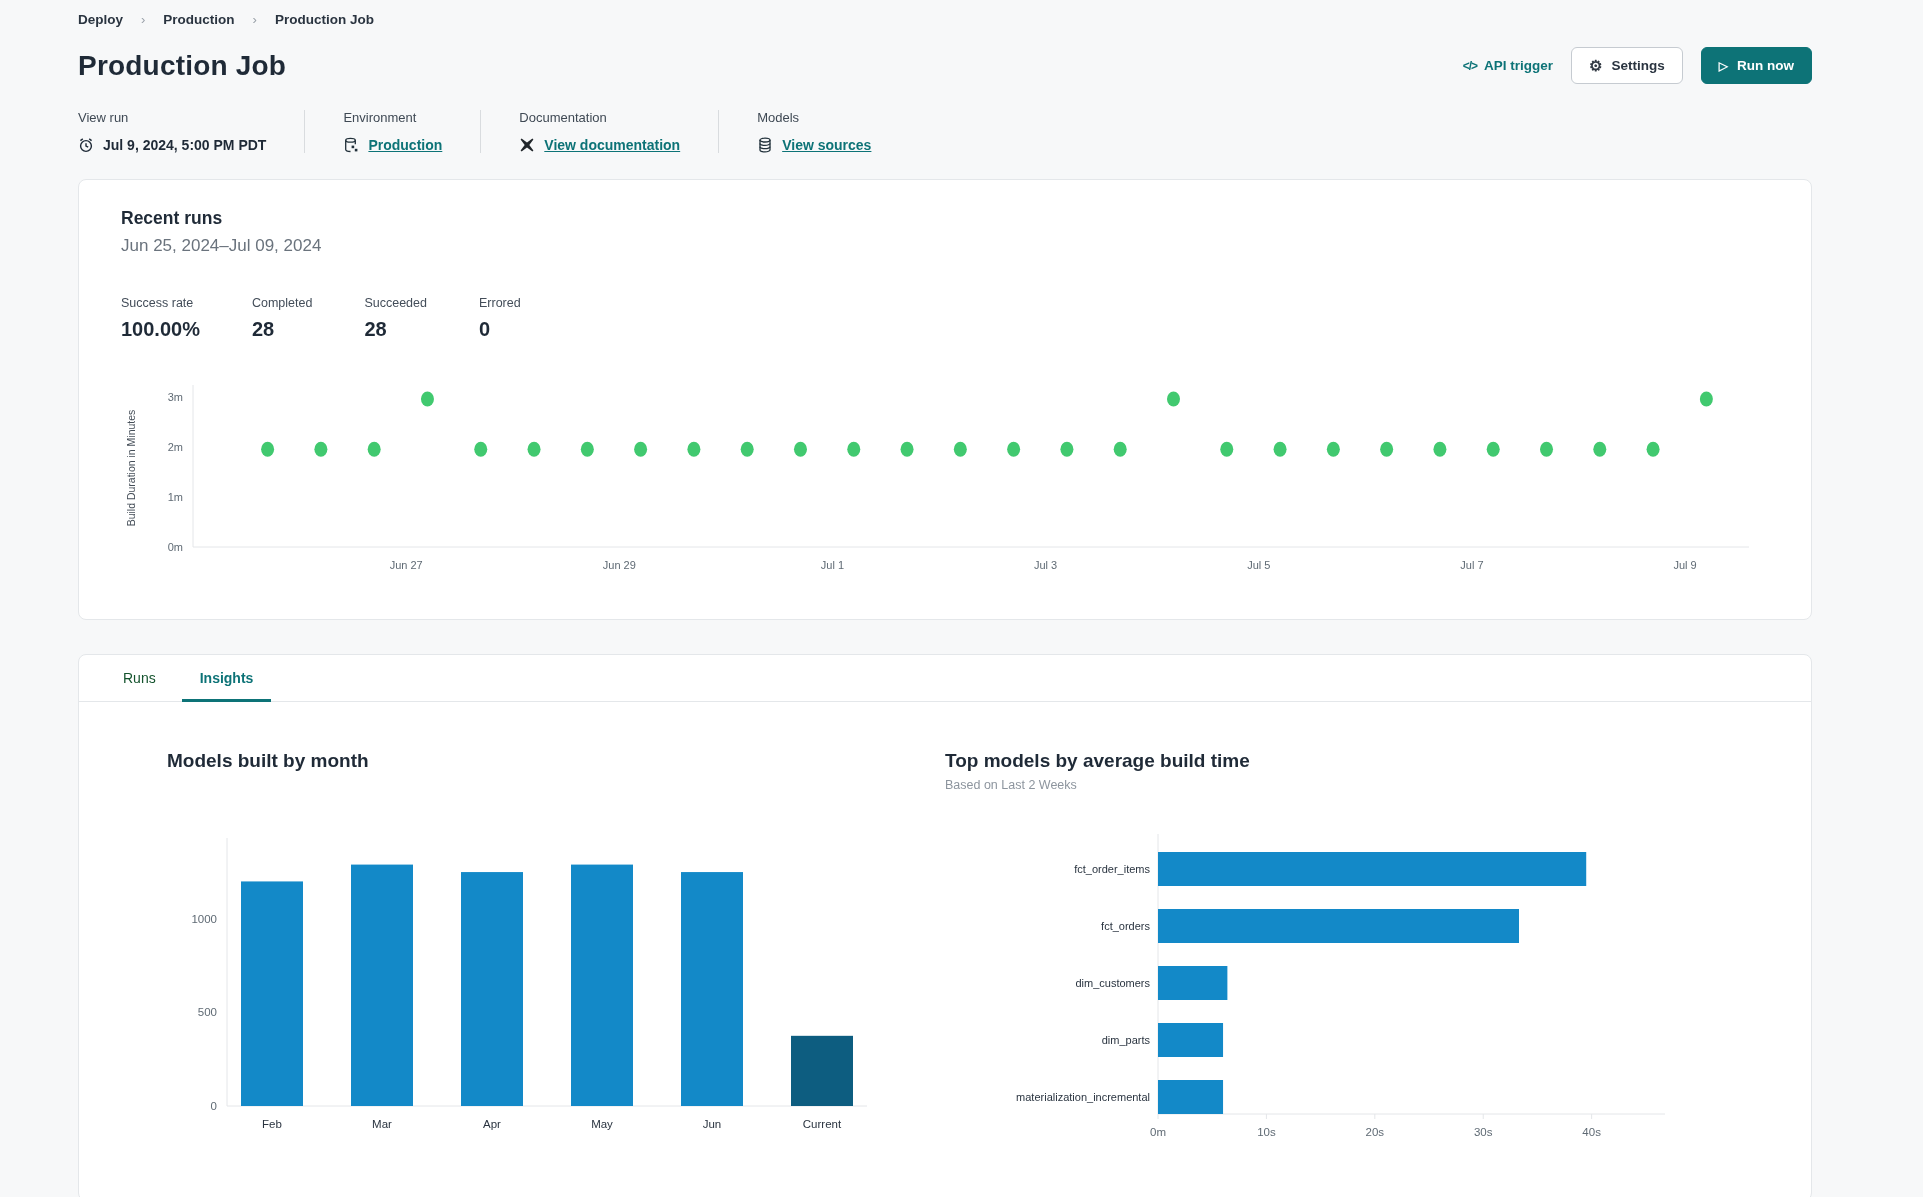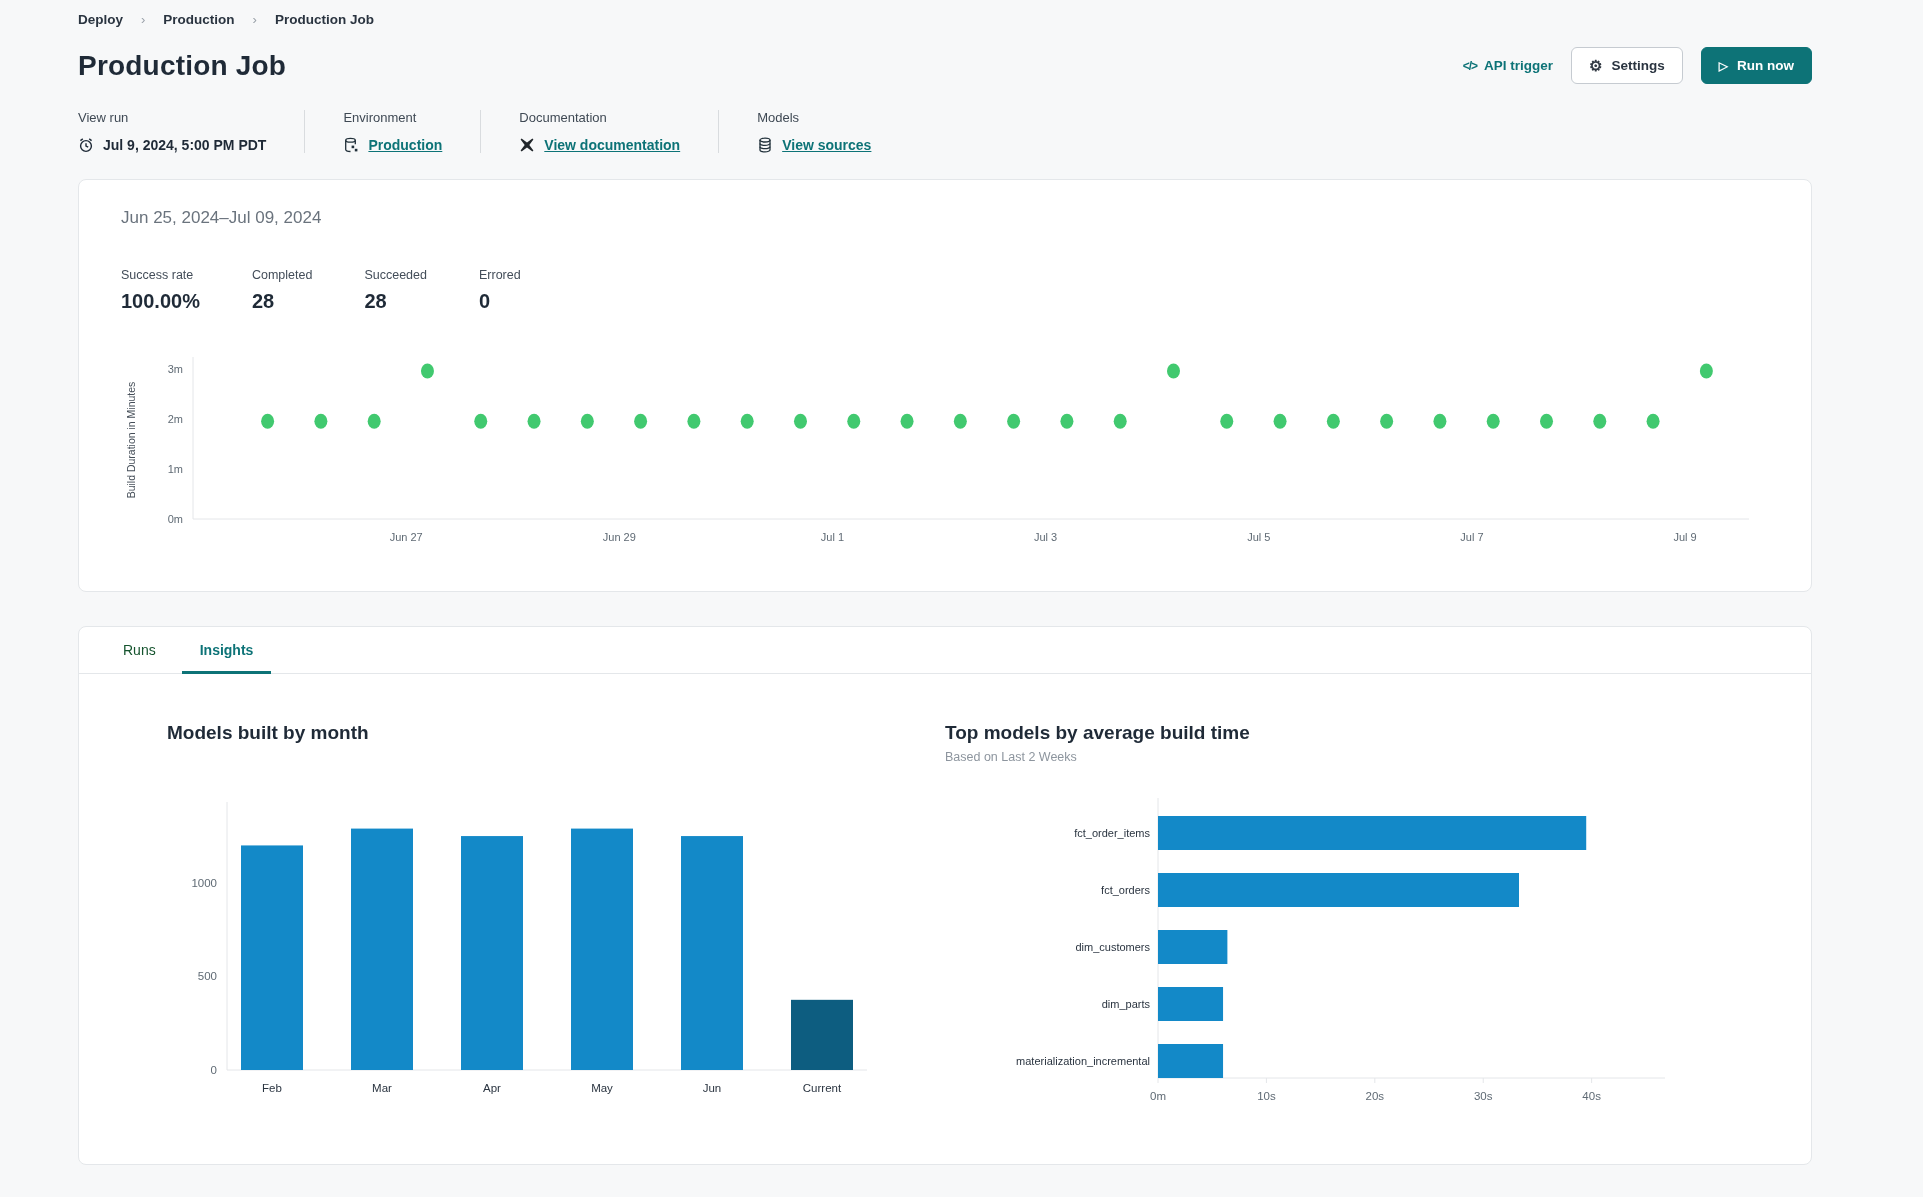--- a/index.html
+++ b/index.html
@@ -51,21 +51,21 @@
 
   
   .card-tabs { margin-bottom:20px; }
   .tab-header { display:flex; gap:8px; padding:0 26px; border-bottom:1px solid #e4e7ea; }
   .tab { background:none; border:none; font-family:"Liberation Sans",sans-serif; font-size:14px; color:#14532d; padding:15px 18px 13px; cursor:pointer; border-bottom:3px solid transparent; margin-bottom:-1px; }
   .tab.active { color:#0d7377; font-weight:700; border-bottom-color:#0d7377; }
 
   .charts-wrap { display:flex; padding:48px 88px 40px; }
   .chart-block { flex:1 1 0; }
   .chart-title { font-size:19px; font-weight:700; color:#1f2a37; margin-bottom:6px; }
-  .chart-subtitle { font-size:12.5px; color:#8d959e; height:16px; margin-bottom:22px; }
+  .chart-subtitle { font-size:12.5px; color:#8d959e; height:16px; margin-bottom:30px; }
   svg text { font-family:"Liberation Sans",sans-serif; }
 </style>
 </head>
 <body>
 
 <div class="page">
 
   <nav class="breadcrumb">
     <a>Deploy</a>
     <span class="crumb-sep">›</span>
@@ -135,20 +135,21 @@
           <path d="M3 3.1 V12.9 a5 1.9 0 0 0 10 0 V3.1"></path>
           <path d="M3 6.4 a5 1.9 0 0 0 10 0"></path>
             <path d="M3 9.7 a5 1.9 0 0 0 10 0"></path>
         </svg>
         <a>View sources</a>
       </div>
     </div>
   </div>
 
   <section class="card card-recent">
+    <h2 class="card-title">Recent runs</h2>
     <div class="date-range">Jun 25, 2024–Jul 09, 2024</div>
     <div class="stats-row">
       <div class="stat">
         <div class="stat-label">Success rate</div>
         <div class="stat-value">100.00%</div>
       </div>
       <div class="stat">
         <div class="stat-label">Completed</div>
         <div class="stat-value">28</div>
       </div>

